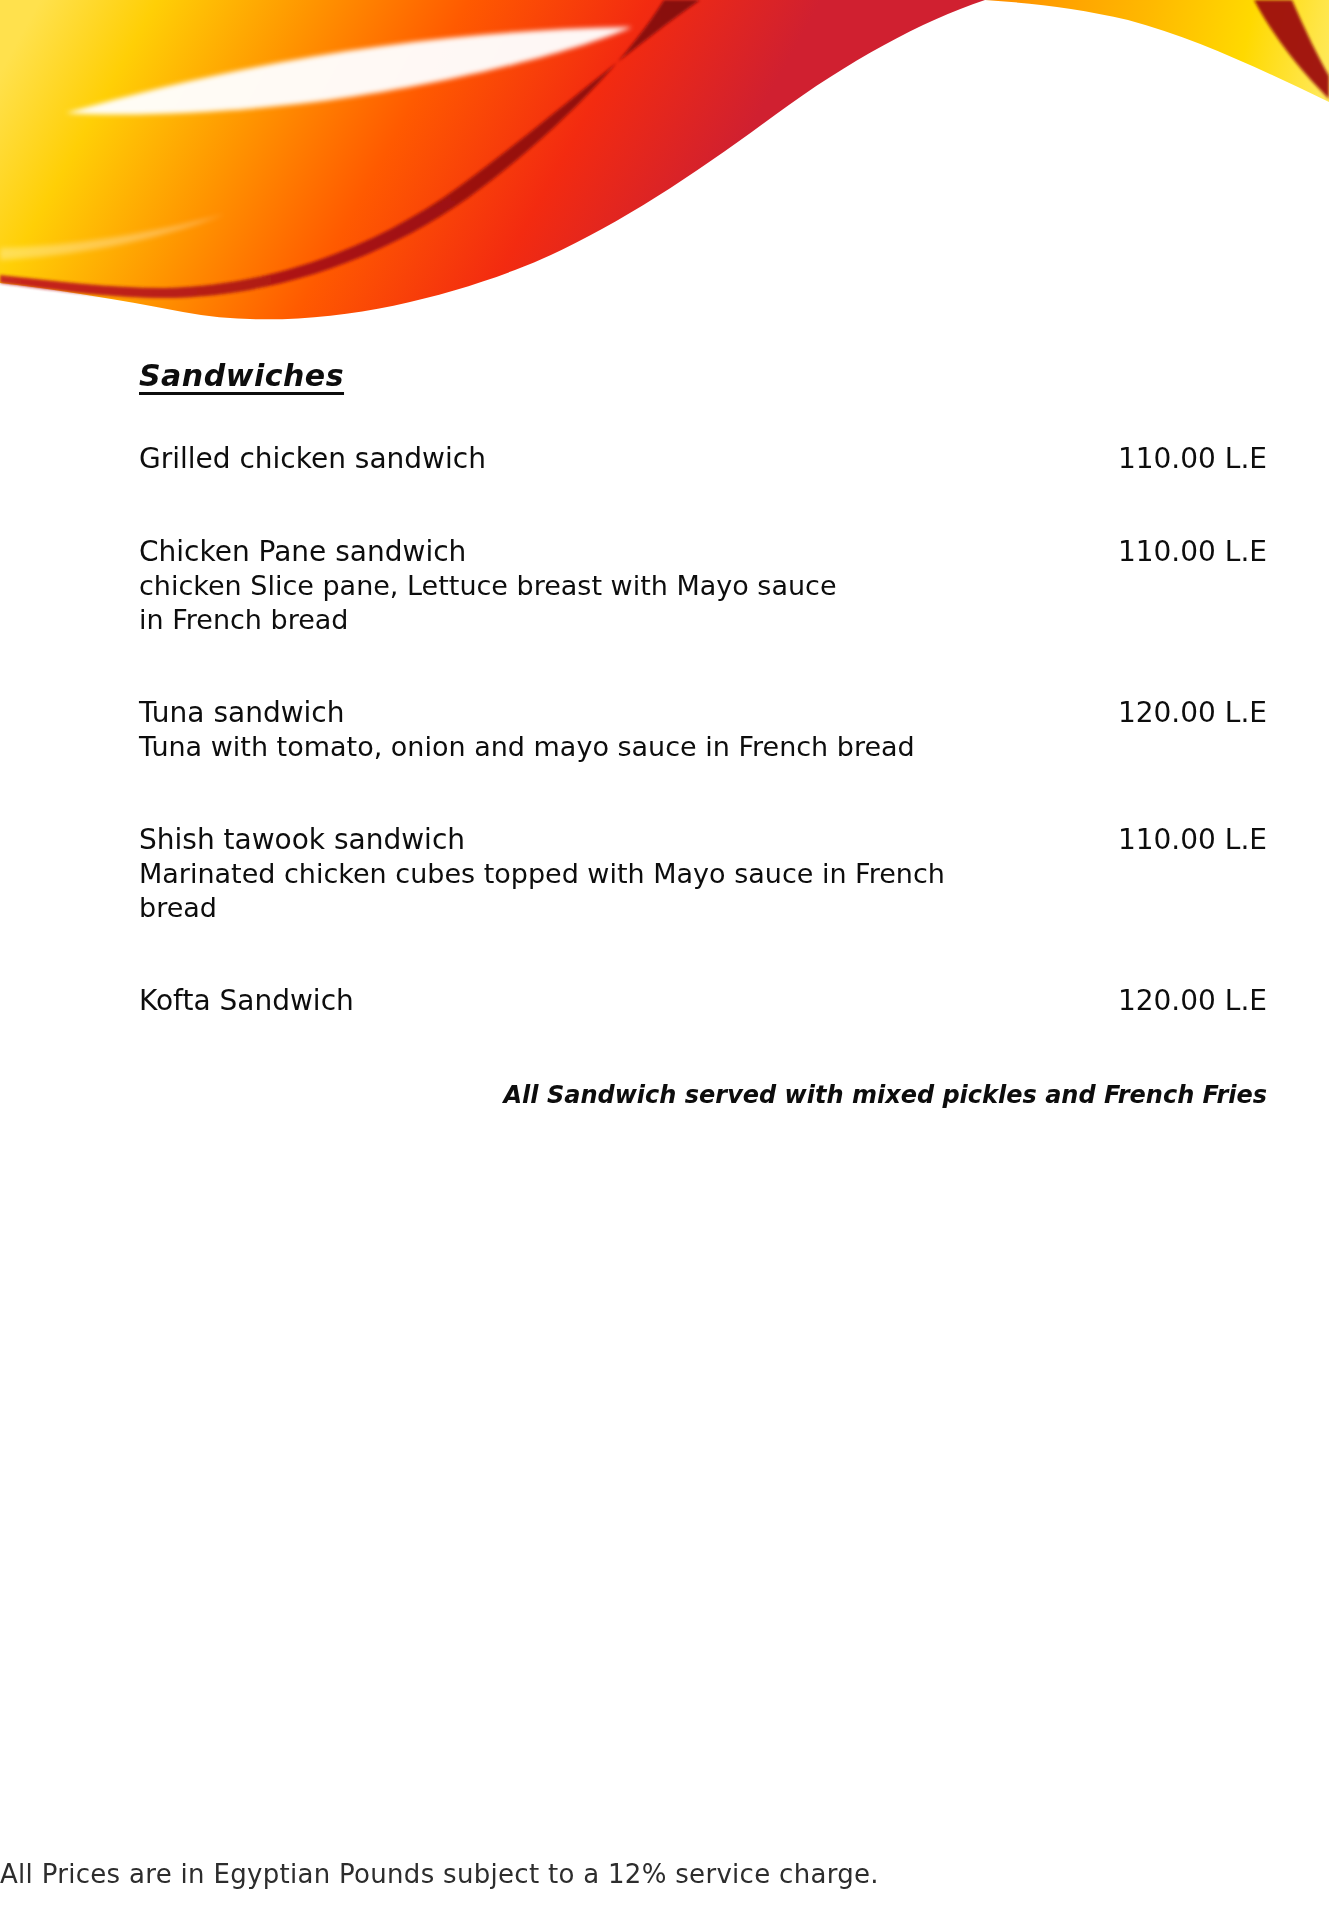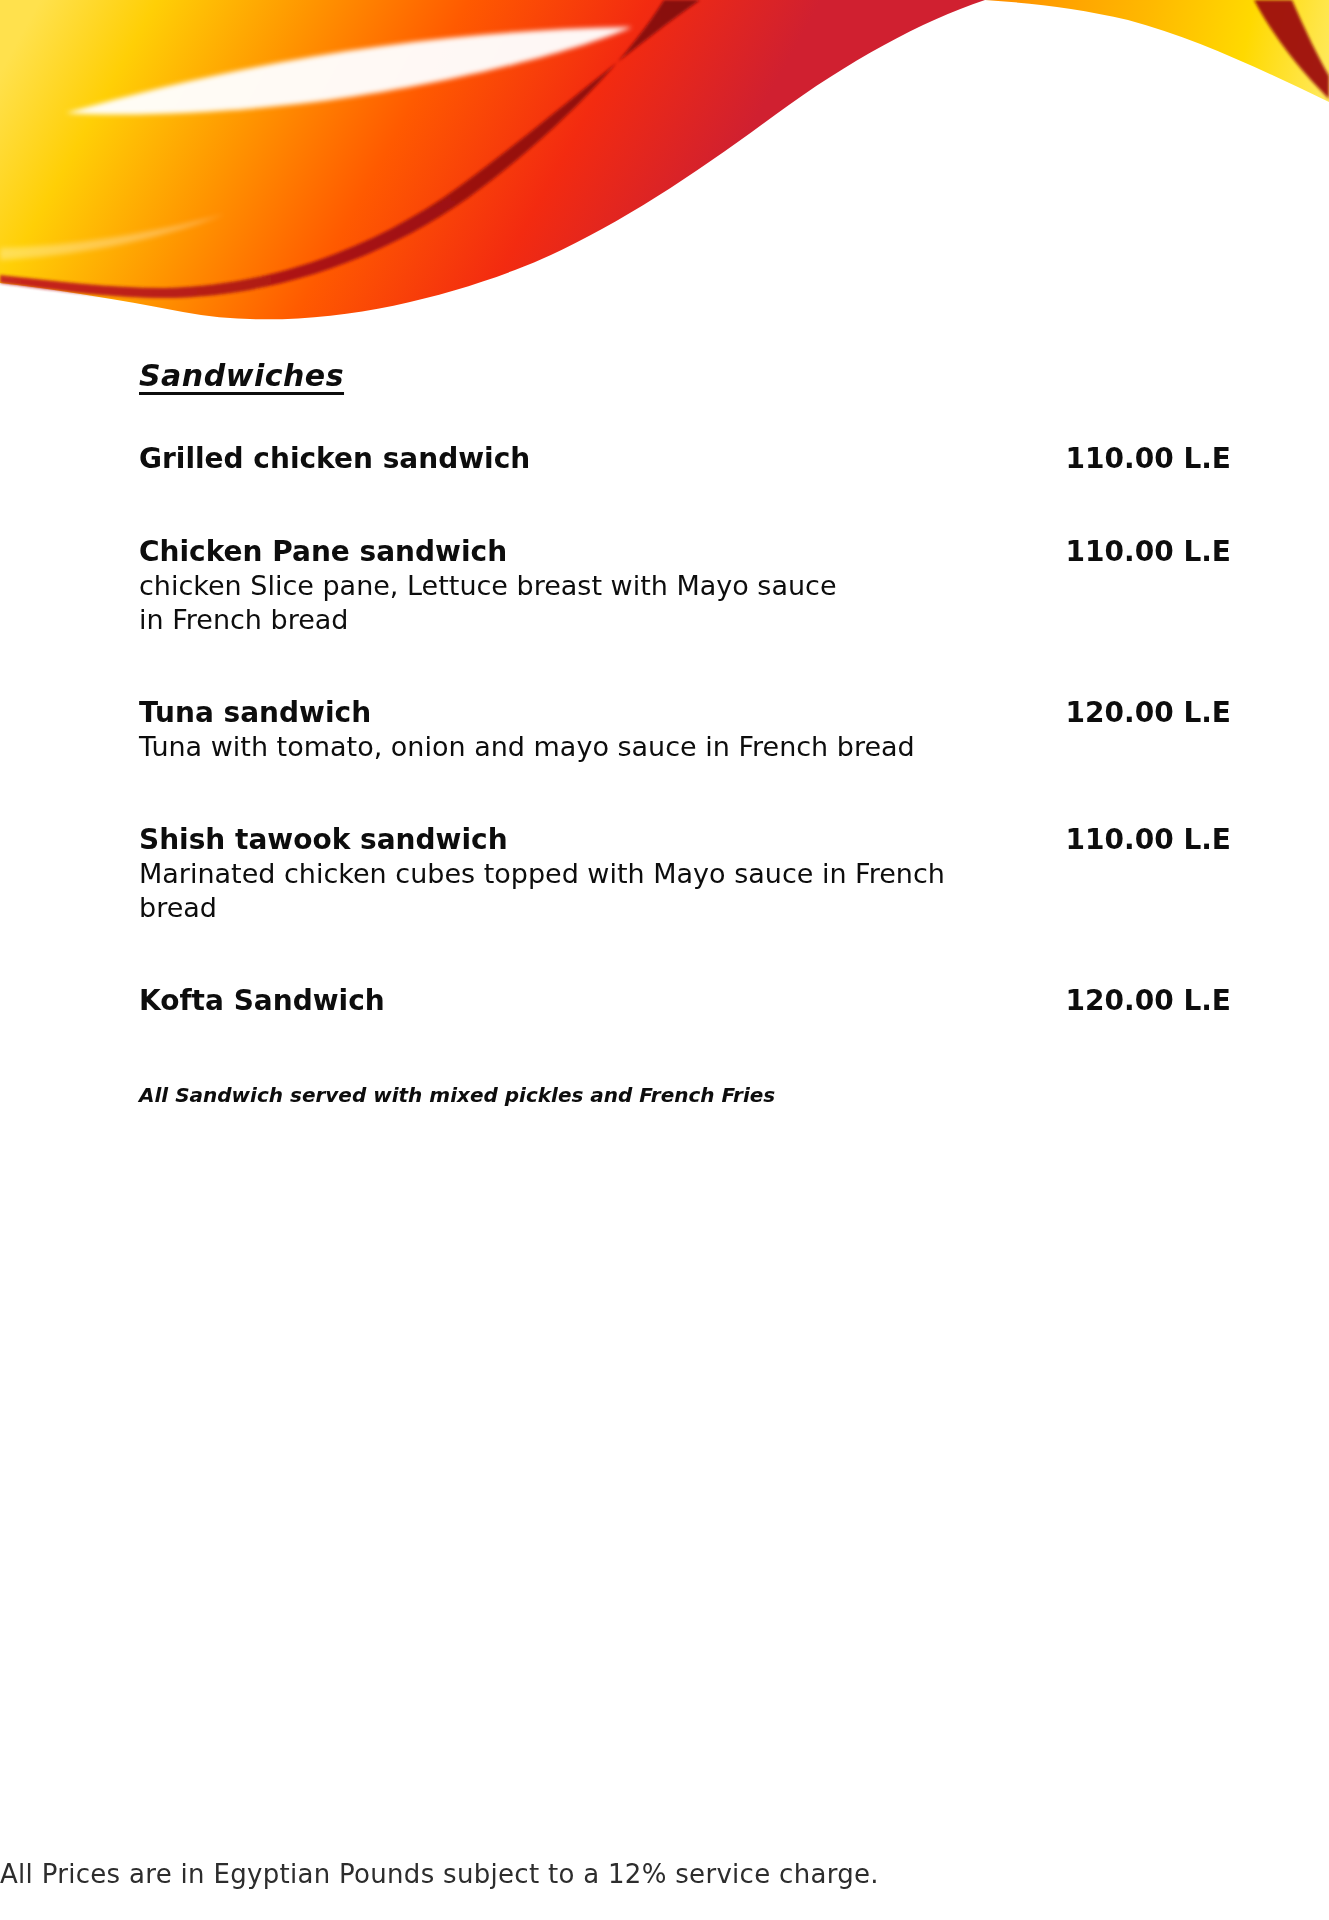--- a/index.html
+++ b/index.html
@@ -15,21 +15,21 @@
     font-family: "DejaVu Sans", sans-serif;
     color: #0d0d0d;
   }
   .wave {
     display: block;
     width: 1329px;
     height: 340px;
   }
   .content {
     padding-left: 139px;
-    padding-right: 98px; 
+    padding-right: 62px; 
   }
   .section-title {
     margin: 18px 0 0 0;
     font-size: 30px;
     line-height: 36px;
     font-weight: bold;
     font-style: italic;
     text-decoration: underline;
     text-decoration-thickness: 3px;
     text-underline-offset: 6px;
@@ -38,37 +38,37 @@
   .items {
     margin-top: 48px;
   }
   .item {
     margin-bottom: 59px;
   }
   .item-row {
     display: flex;
     justify-content: space-between;
     align-items: flex-end;
-    font-weight: bold;
+    font-weight: normal;
     font-size: 28px;
     line-height: 34px;
   }
   .item-name { white-space: nowrap; }
   .item-price { white-space: nowrap; }
   .desc-line {
     font-size: 27px;
     line-height: 34px;
     font-weight: normal;
   }
   .note {
     margin-top: 50px;
-    text-align: left;
+    text-align: right;
     font-weight: bold;
     font-style: italic;
-    font-size: 20px;
+    font-size: 24px;
     line-height: 36px;
   }
   .footer {
     position: absolute;
     top: 1858px;
     left: 0;
     width: 100%;
     text-align: left;
     font-size: 26px;
     line-height: 32px;

